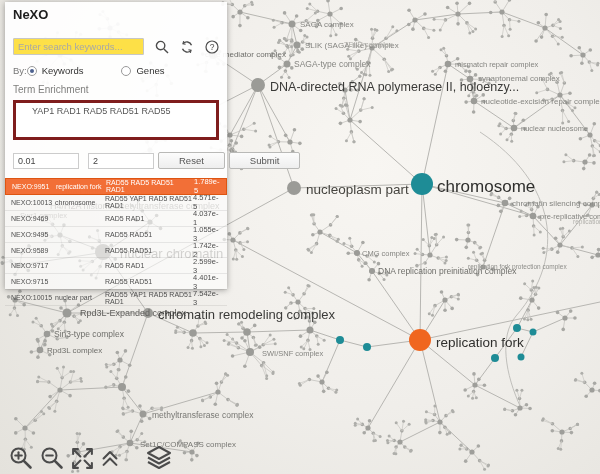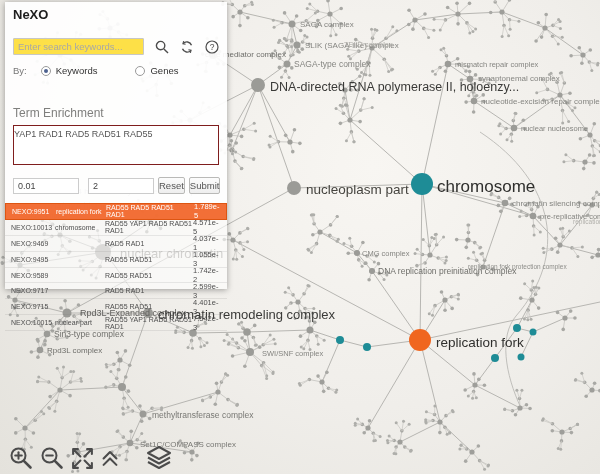--- a/index.html
+++ b/index.html
@@ -22,39 +22,39 @@
   .search-row{display:flex;align-items:center}
   .search-row input{
     width:131px;height:17px;border:1px solid #c7c7c5;background:#fde047;
     font-size:9.5px;padding:0 4px;color:#333;border-radius:1px;outline:none;
     font-family:"Liberation Sans",sans-serif;
   }
   .search-row input::placeholder{color:#a8a8a6}
   .icon-btn{width:15px;height:15px;margin-left:10px;display:flex;align-items:center;justify-content:center;cursor:pointer}
   .by-row{display:flex;align-items:flex-start;margin-top:10px;font-size:9.5px;color:#777}
   .radio{display:flex;align-items:center;cursor:pointer;color:#333}
-  .radio-kw{margin-left:14px}
+  .radio-kw{}
   .radio-gn{margin-left:38px}
   .rb{width:10px;height:10px;border:1px solid #9a9a9a;border-radius:50%;background:#fff;position:relative;margin-right:5px;flex:none}
   .rb.checked::after{content:"";position:absolute;left:2px;top:2px;right:2px;bottom:2px;border-radius:50%;background:#4d618f}
-  .te-heading{margin-top:30px;font-size:12px;color:#7f7f7d}
+  .te-heading{margin-top:8px;font-size:10px;color:#7f7f7d}
   .genes-area{
-    margin-top:5px;width:206px;height:40px;border:1px solid #7f1d1d;background:#fff;
-    font-size:9px;color:#555;padding:3px 0;resize:none;outline:none;
+    margin-top:5px;width:206px;height:40px;border:3px solid #7f1d1d;background:#fff;
+    font-size:9px;color:#555;padding:3px 16px;resize:none;outline:none;
     font-family:"Liberation Sans",sans-serif;
   }
   .param-row{display:flex;align-items:center;margin-top:8px}
   .param-row input{
     width:66px;height:16px;border:1px solid #ccc;font-size:9px;padding:0 4px;color:#444;outline:none;
     font-family:"Liberation Sans",sans-serif;
   }
   .param-row input+input{margin-left:9px}
   .spacer{flex:1}
   .btn{
-    height:17px;padding:0 0;font-size:9.5px;color:#555;cursor:pointer;
+    height:17px;padding:0 20px;font-size:9.5px;color:#555;cursor:pointer;
     background:linear-gradient(#fcfcfc,#eeeeee);border:1px solid #b9b9b7;border-radius:2px;
     font-family:"Liberation Sans",sans-serif;margin-left:4px;
   }
   .results{font-size:7px;color:#4e4e4e}
   .rrow{display:flex;align-items:center;height:15.9px;padding:0 6px;border-bottom:1px solid rgba(110,110,110,0.14)}
   .rrow .c1{width:44px;flex:none}
   .rrow .c2{width:50px;flex:none}
   .rrow .c3{width:88px;flex:none}
   .rrow .c4{flex:1;font-size:7.5px}
   .rrow.hl{background:rgba(241,103,44,0.95);color:#fff;border:1px solid #dd5512;height:16.9px}

